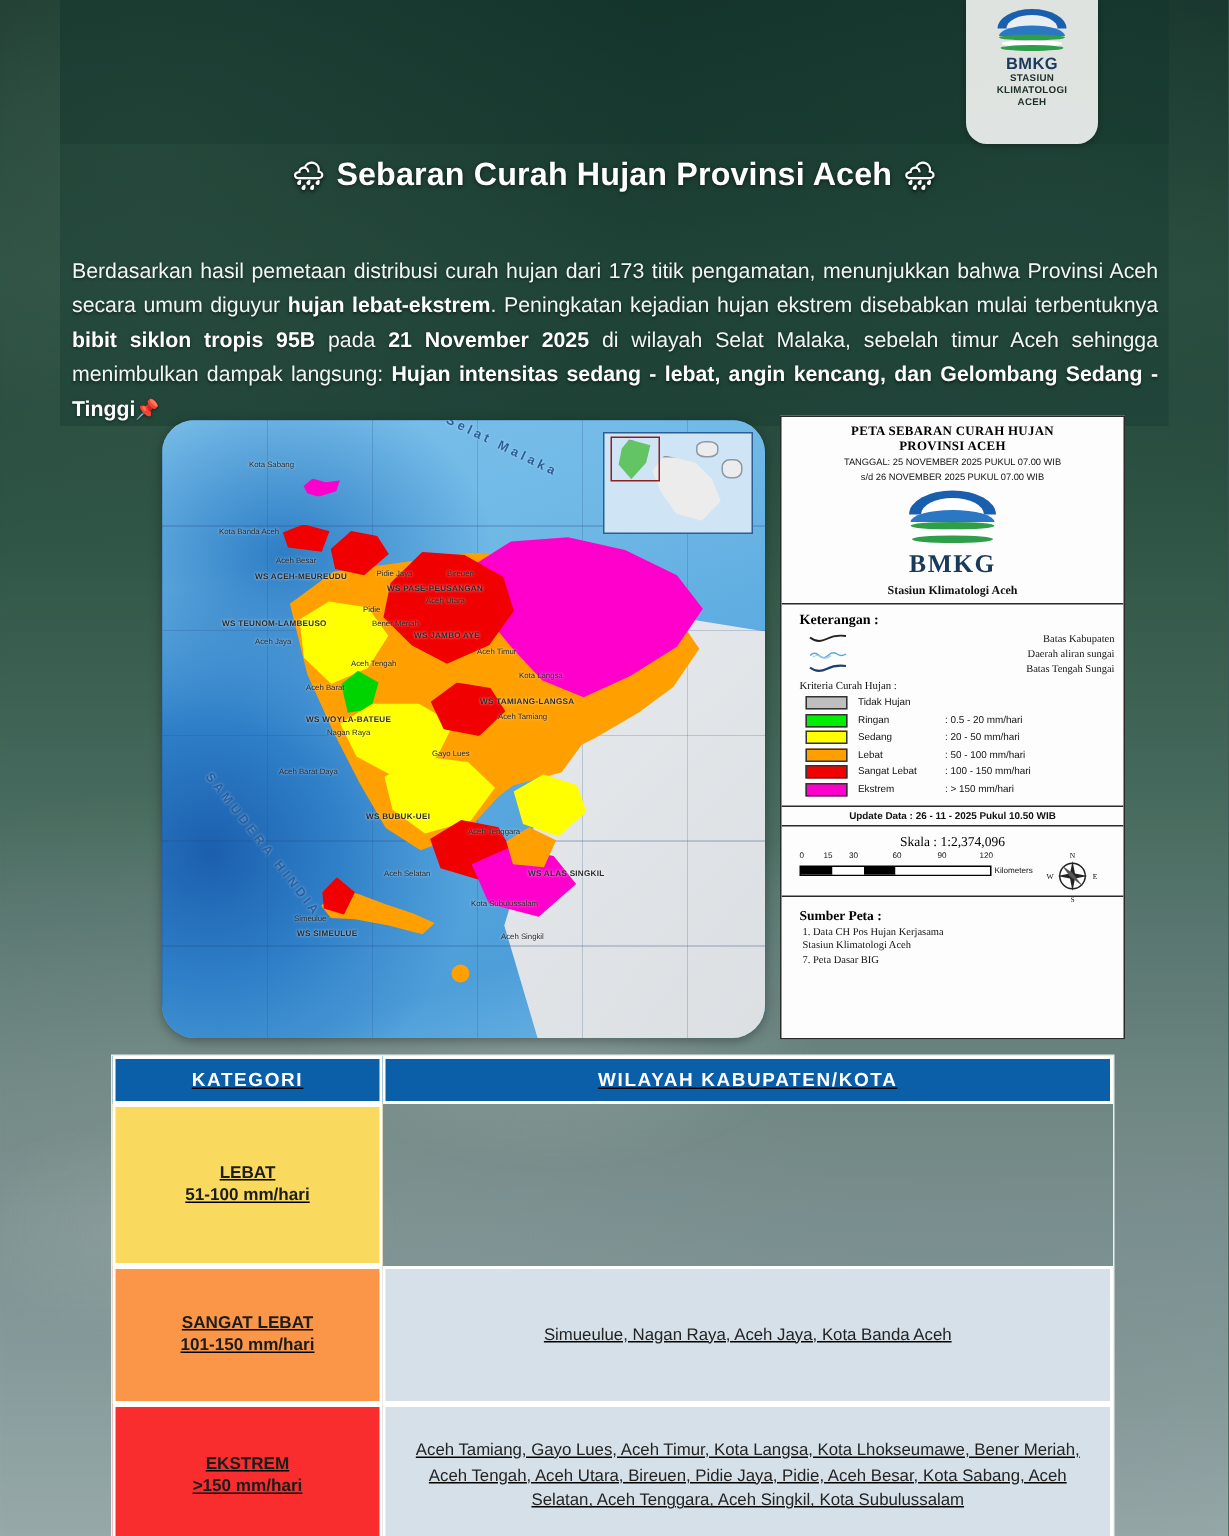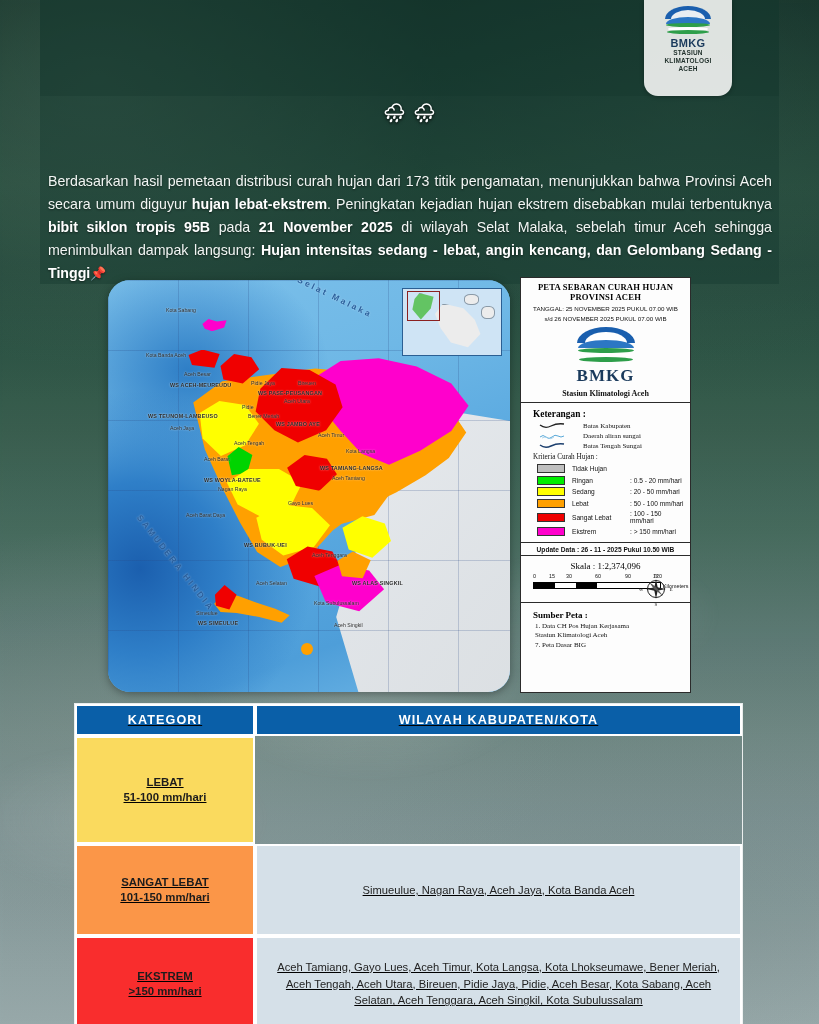--- a/index.html
+++ b/index.html
@@ -122,34 +122,34 @@
   .map-label.ws { font-weight:bold; font-size:5.4px; letter-spacing:.2px; }
   .inset {
     position:absolute; right:8px; top:8px; width:100px; height:68px;
     background:#cfe4f5; border:1.4px solid #2b5f93;
   }
   .inset .isl { position:absolute; background:#ececec; border:.6px solid #8a9aa8; }
   .inset .box { position:absolute; border:1.6px solid #8b2020; }
 
   
   #legend-card {
-    position:absolute; left:520px; top:277px; width:171px; height:416px;
+    position:absolute; left:520px; top:277px; width:230px; height:416px;
     background:#fdfdfd; border:1.5px solid #2b2b2b;
     font-family:"Liberation Serif", serif;
     overflow:hidden;
   }
   .lg-sec { border-bottom:1.5px solid #2b2b2b; padding:4px 6px; }
   .lg-title { text-align:center; font-weight:bold; font-size:8.6px; line-height:1.22; color:#000; letter-spacing:.2px; }
   .lg-date { text-align:center; font-size:6.2px; line-height:1.3; color:#111; margin-top:2px; font-family:"Liberation Sans",sans-serif; }
   .lg-logo { display:flex; flex-direction:column; align-items:center; margin-top:4px; }
   .lg-logo .bmkg-mark { width:64px; height:38px; }
   .lg-logo .n { font-size:17px; font-weight:bold; color:#1a3a5c; letter-spacing:1px; margin-top:1px; }
   .lg-stasiun { text-align:center; font-weight:bold; font-size:8px; margin-top:3px; color:#111; }
   .ket-h { font-weight:bold; font-size:9.4px; margin:2px 0 3px 6px; color:#000; }
-  .ket-row { display:flex; align-items:center; gap:18px; margin:0 0 2px 12px; font-size:7px; color:#111; }
+  .ket-row { display:flex; align-items:center; gap:18px; margin:0 0 2px 12px; font-size:7px; color:#111;justify-content:space-between; }
   .linesym { width:26px; height:8px; }
   .kr-h { font-size:7.2px; margin:3px 0 3px 6px; color:#111; }
   .kr-row { display:flex; align-items:center; margin:0 0 2.5px 10px; font-size:6.6px; color:#111; font-family:"Liberation Sans",sans-serif; }
   .sw { width:28px; height:9px; border:.8px solid #333; margin-right:7px; flex:none; }
   .kr-name { width:58px; flex:none; }
   .kr-val { }
   .upd { text-align:center; font-weight:bold; font-size:6.6px; font-family:"Liberation Sans",sans-serif; padding:2.5px 0; color:#111; }
   .skala { text-align:center; font-size:9px; margin-top:1px; color:#000; }
   .scalebar-wrap { position:relative; margin:2px 6px 3px 6px; height:22px; }
   .sb-nums { position:relative; height:8px; font-size:5.4px; font-family:"Liberation Sans",sans-serif; color:#111; }
@@ -210,20 +210,21 @@
   <div class="bmkg-sub">
     <div>STASIUN</div>
     <div>KLIMATOLOGI</div>
     <div>ACEH</div>
   </div>
 </div>
 
 <div id="title-wrap">
   <div id="title-main">
     <span class="cloudemoji">🌧</span>
+    <span>Sebaran Curah Hujan Provinsi Aceh</span>
     <span class="cloudemoji">🌧</span>
   </div>
 </div>
 
 <div id="paragraph"><span>Berdasarkan hasil pemetaan distribusi curah hujan dari 173 titik pengamatan, menunjukkan bahwa Provinsi Aceh secara umum diguyur </span><b>hujan lebat-ekstrem</b><span>. Peningkatan kejadian hujan ekstrem disebabkan mulai terbentuknya </span><b>bibit siklon tropis 95B</b><span> pada </span><b>21 November 2025</b><span> di wilayah Selat Malaka, sebelah timur Aceh sehingga menimbulkan dampak langsung: </span><b>Hujan intensitas sedang - lebat, angin kencang, dan Gelombang Sedang - Tinggi</b><span class="pin">📌</span></div>
 
 <div id="map-card">
   <div class="sea"></div>
   <div class="landmass-grey"></div>
   <div class="grid-lines"></div>

